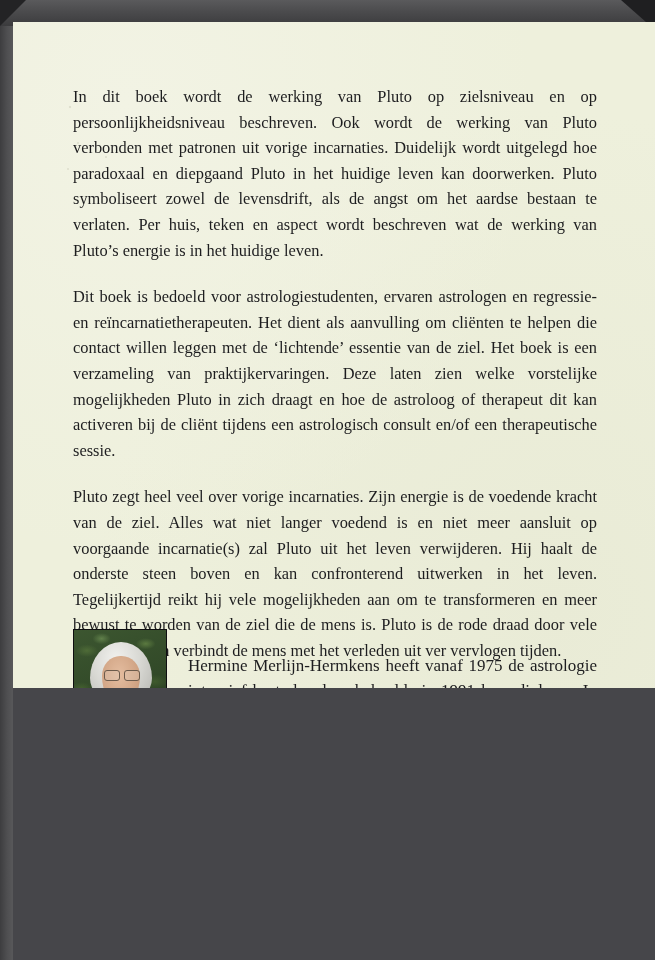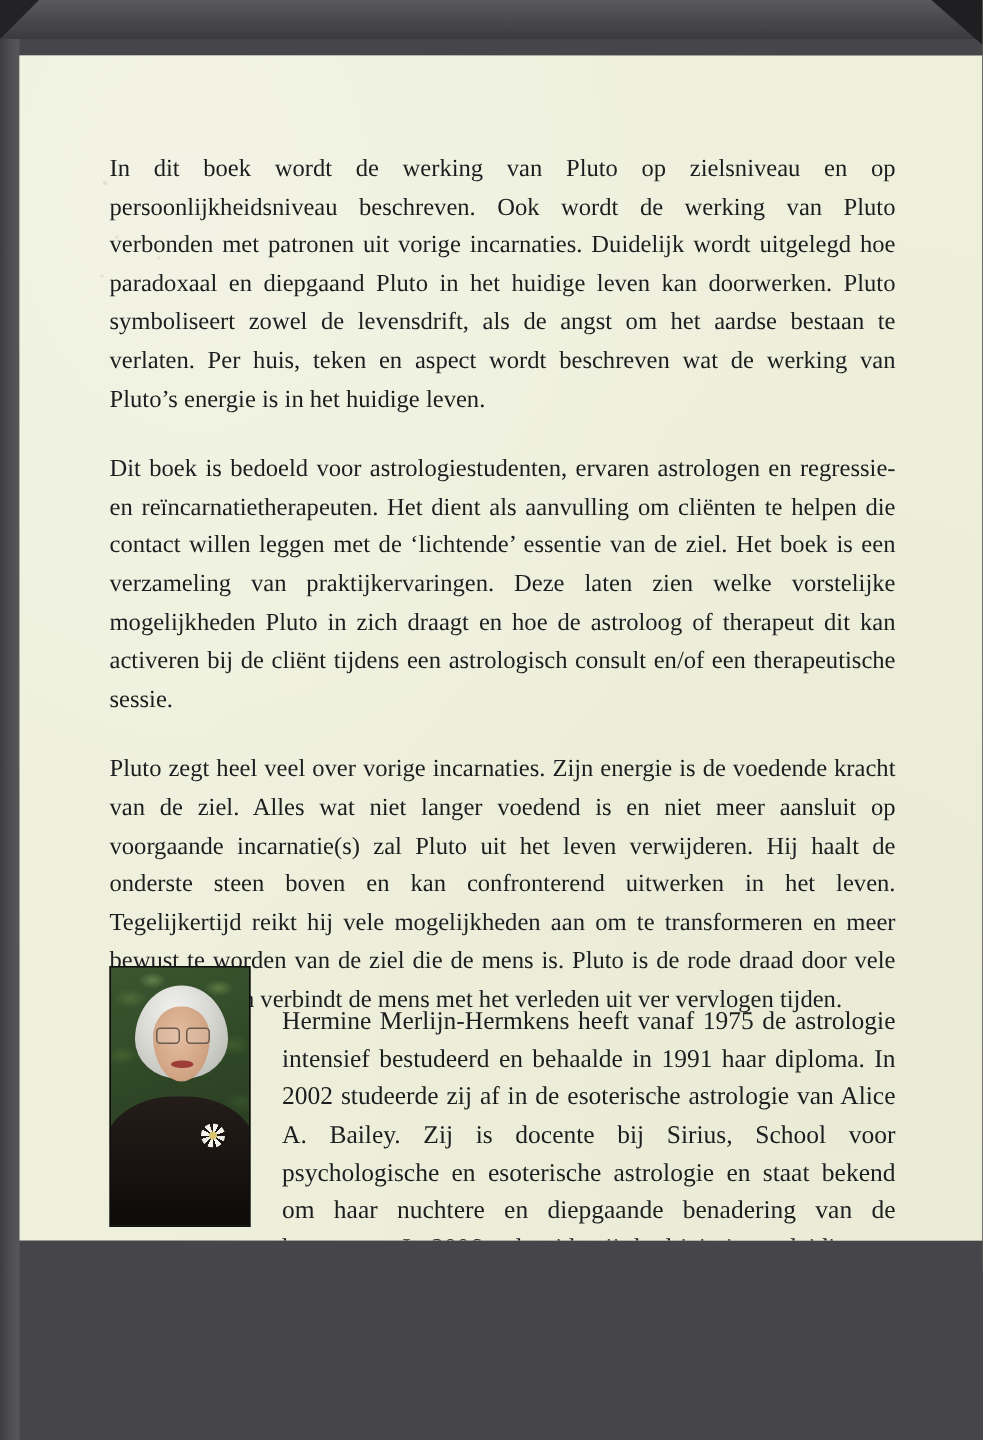--- a/index.html
+++ b/index.html
@@ -50,23 +50,23 @@
     position: absolute;
     left: 0; top: 0;
     width: 13px; height: 960px;
     background: linear-gradient(90deg, #3d3d3f 0%, #4f4f51 55%, #58585a 100%);
   }
 
   
   #page {
     position: absolute;
     left: 13px;
-    top: 37px;
+    top: 22px;
     width: 642px;
-    height: 790px;
+    height: 666px;
     background: #eef0dc;
     background-image:
       radial-gradient(ellipse at 18% 12%, #f2f3e4 0%, rgba(242,243,228,0) 55%),
       radial-gradient(ellipse at 85% 88%, #e9ebd6 0%, rgba(233,235,214,0) 60%);
     overflow: hidden;
   }
   
   #paper-speckle {
     position: absolute;
     left: 45px; top: 75px;

